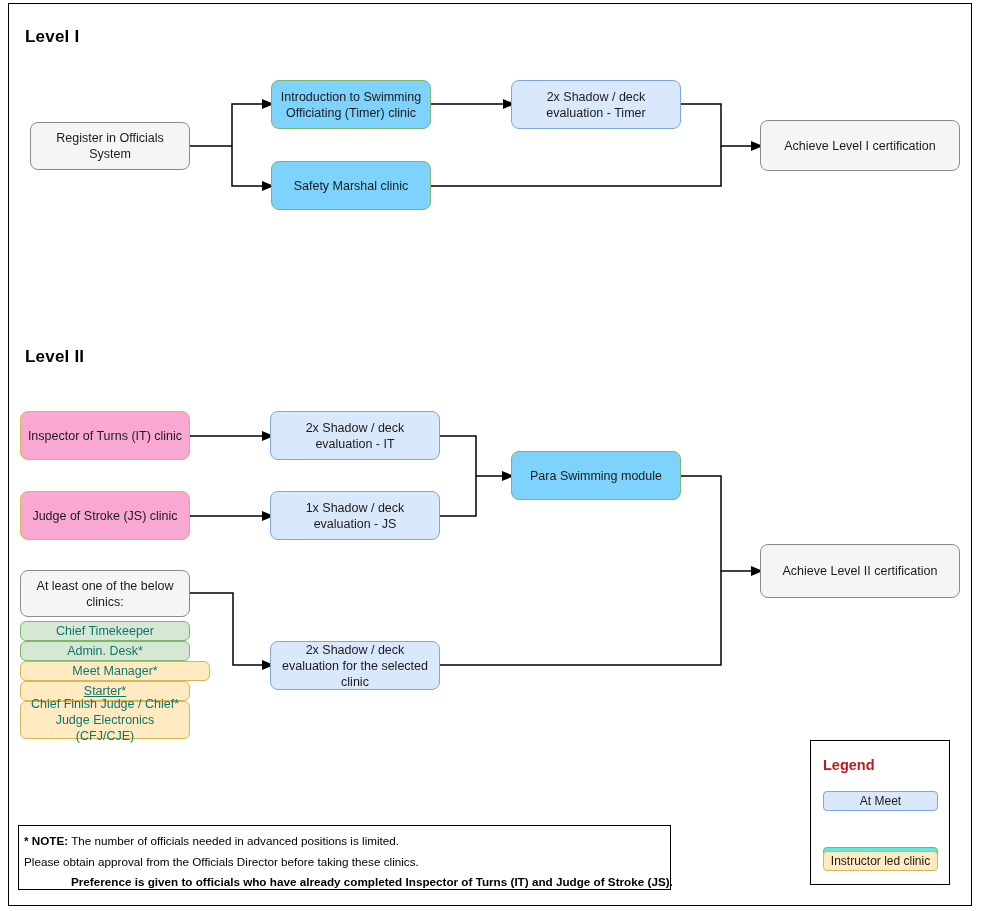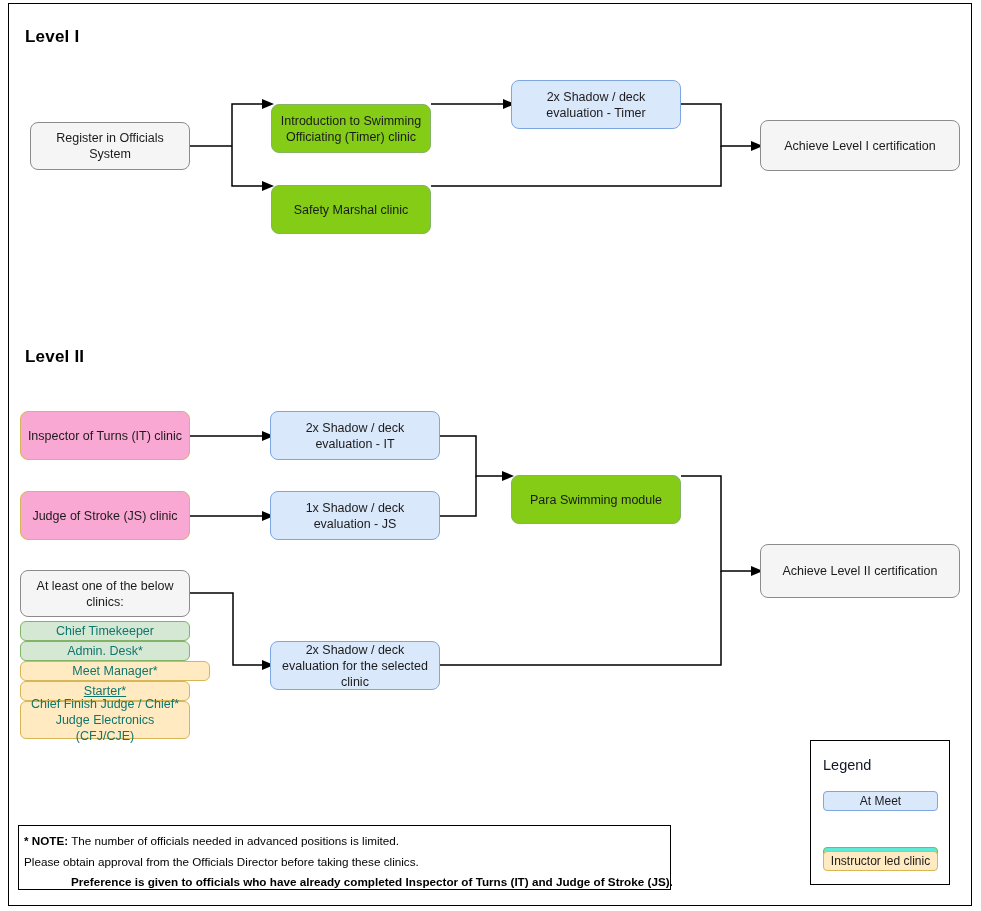--- a/index.html
+++ b/index.html
@@ -41,21 +41,21 @@
     display: flex;
     align-items: center;
     justify-content: center;
     text-align: center;
     font-size: 12.5px;
     line-height: 1.28;
     color: #1b1b1b;
     padding: 2px 6px;
   }
   .node.grey   { background: #f5f5f5; border: 1.3px solid #8c8c8c; }
-  .node.green  { background: #84cc16; border: 1.3px solid #82b366; margin-top: 24px; }
+  .node.green  { background: #7dd3fc; border: 1.3px solid #82b366; }
   .node.blue   { background: #dae8fc; border: 1.3px solid #7ea6e0; }
   .node.yellow { background: #f9a8d4; border: 1.3px solid #d6b656; }
 
   .listitem {
     position: absolute;
     box-sizing: border-box;
     border-radius: 6px;
     display: flex;
     align-items: center;
     justify-content: center;
@@ -81,22 +81,22 @@
     position: absolute;
     box-sizing: border-box;
     background: #ffffff;
     border: 1.5px solid #000000;
   }
   #legend-title {
     position: absolute;
     left: 823px;
     top: 757px;
     font-size: 14.5px;
-    font-weight: normal;
-    color: #0f172a;
+    font-weight: bold;
+    color: #b91c1c;
   }
   .legend-chip {
     position: absolute;
     left: 823px;
     width: 115px;
     height: 20px;
     box-sizing: border-box;
     border-radius: 4px;
     display: flex;
     align-items: center;

